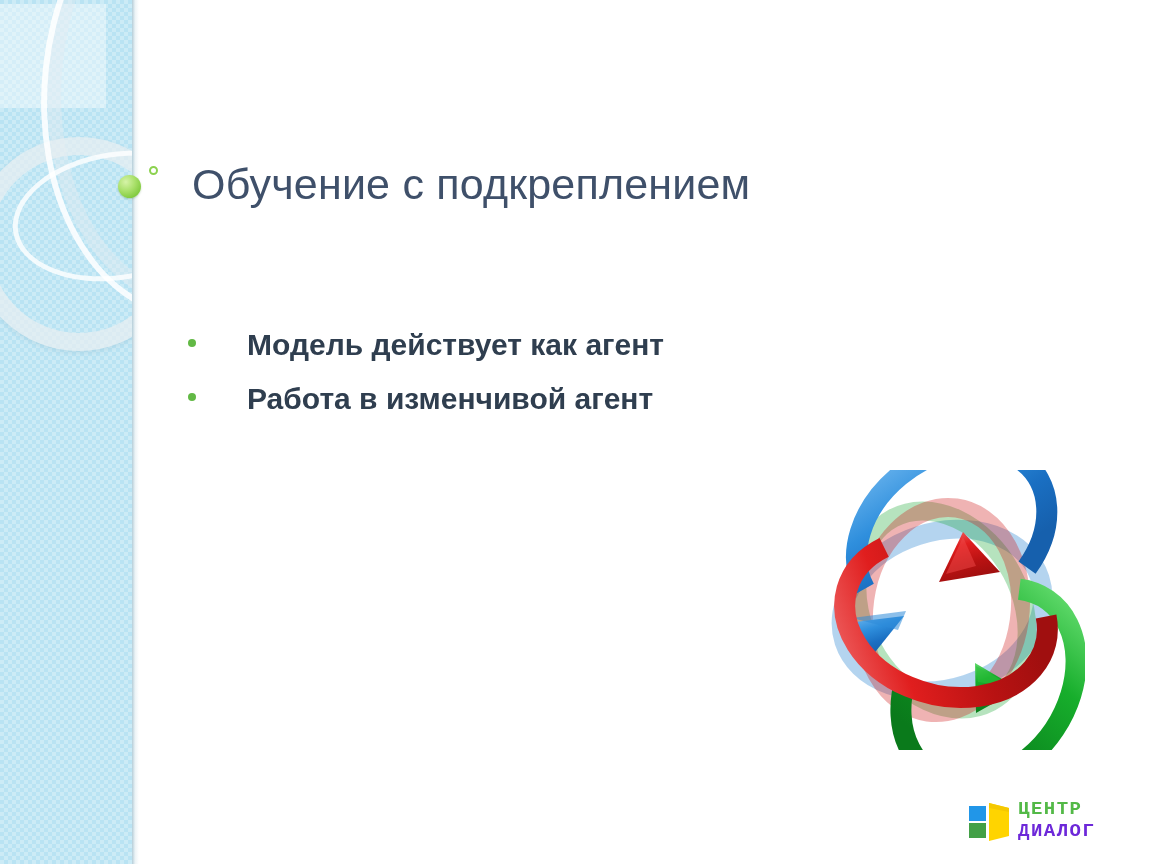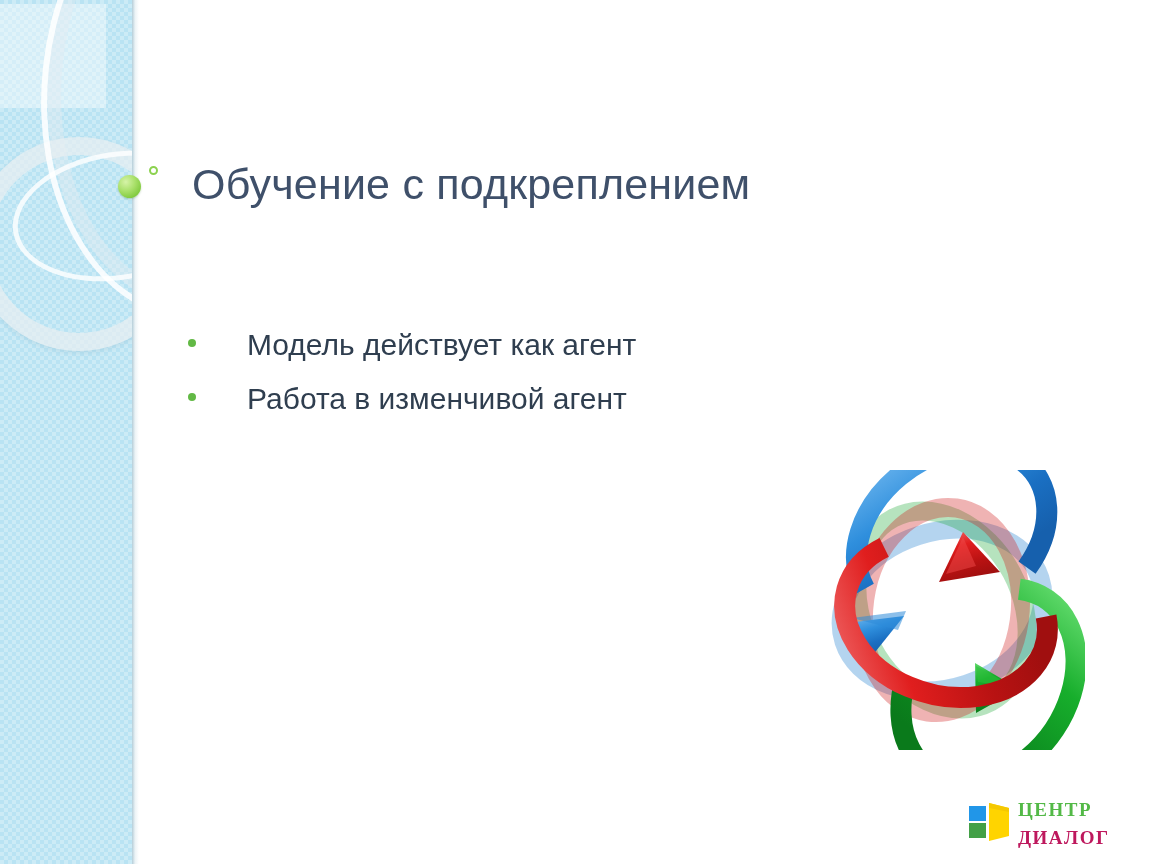--- a/index.html
+++ b/index.html
@@ -157,20 +157,21 @@
     background: #62b945;
     flex: 0 0 auto;
     position: relative;
     top: -8px;
   }
   .bullet-text {
     margin-left: 51px;
     font-size: 30px;
     color: #2f3e4f;
     white-space: nowrap;
+    font-weight: bold;
   }
 
   
   .cycle-graphic {
     position: absolute;
     left: 800px;
     top: 470px;
     width: 285px;
     height: 280px;
   }
@@ -194,24 +195,24 @@
   .logo-text {
     position: absolute;
     left: 50px;
     top: 0px;
     line-height: 1.0;
   }
   .logo-line {
     font-size: 19px;
     font-weight: 700;
     letter-spacing: 1.5px;
-    font-family: Liberation Serif, serif;
+    font-family: Liberation Mono, monospace;
   }
   .logo-line-1 { color: #53b947; }
-  .logo-line-2 { color: #be185d; margin-top: 9px; }
+  .logo-line-2 { color: #6d28d9; margin-top: 3px; }
 </style>
 </head>
 <body>
 
 <div class="slide">
 
   <div class="sidebar">
     <div class="panel-light"></div>
     <div class="arc-big2"></div>
     <div class="ring-thick"></div>

